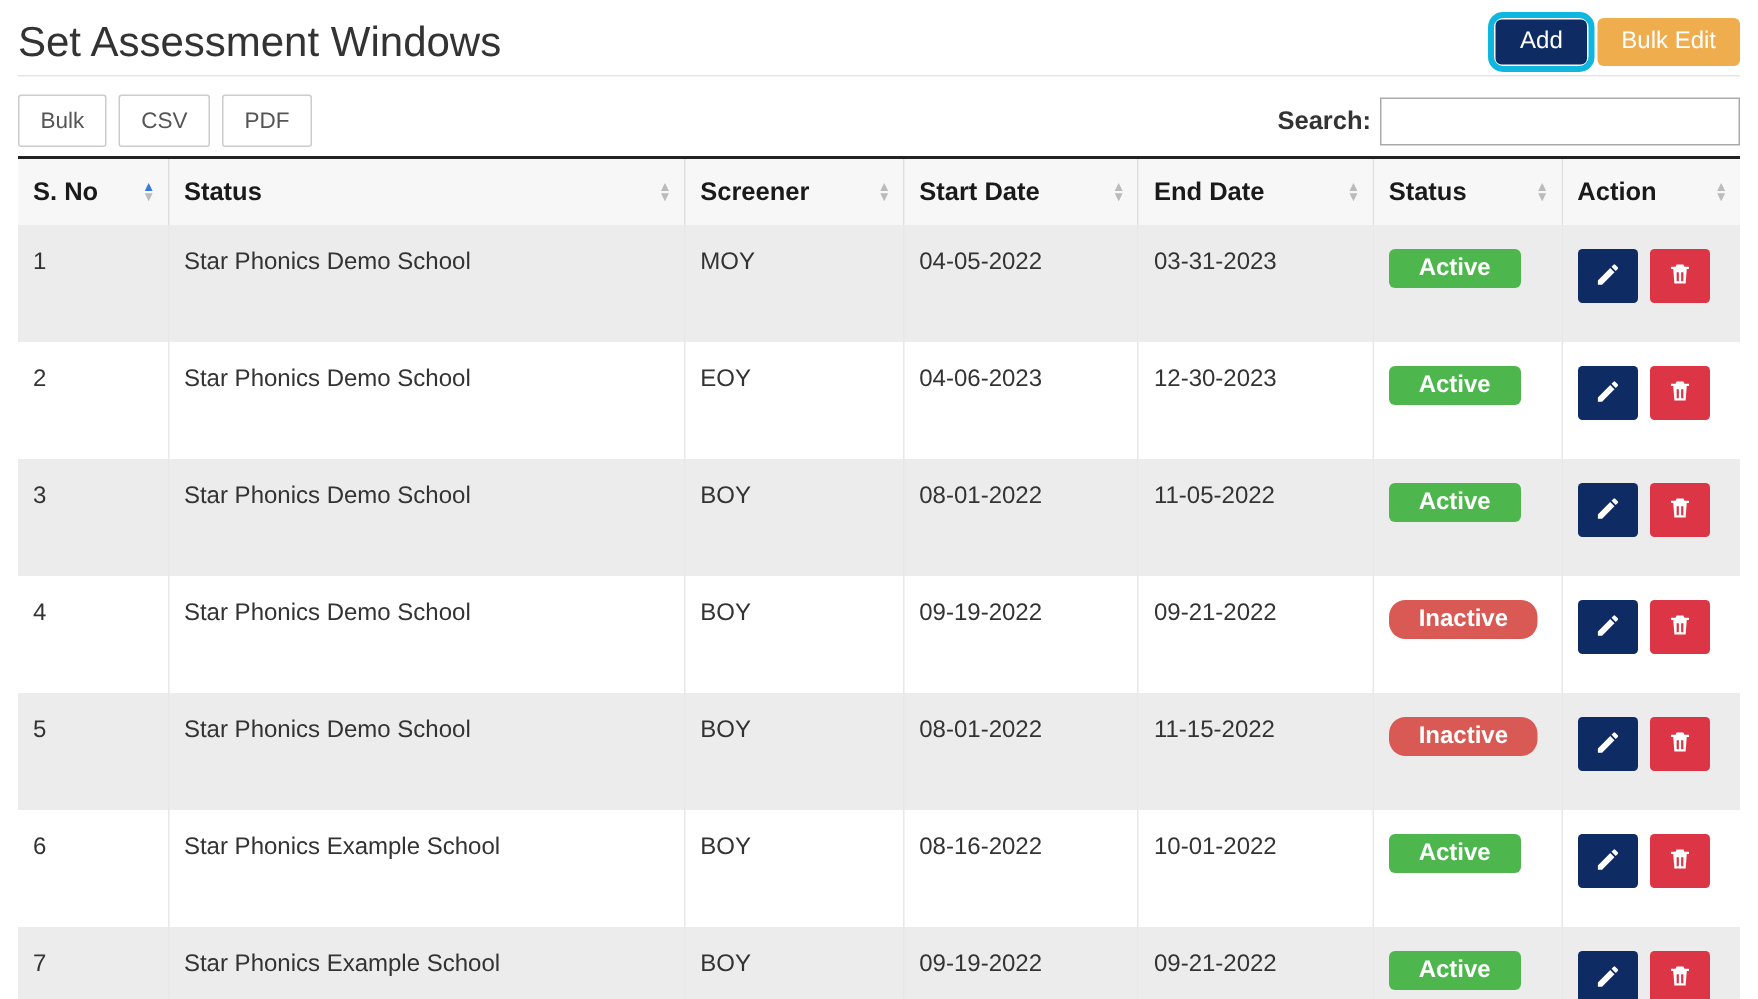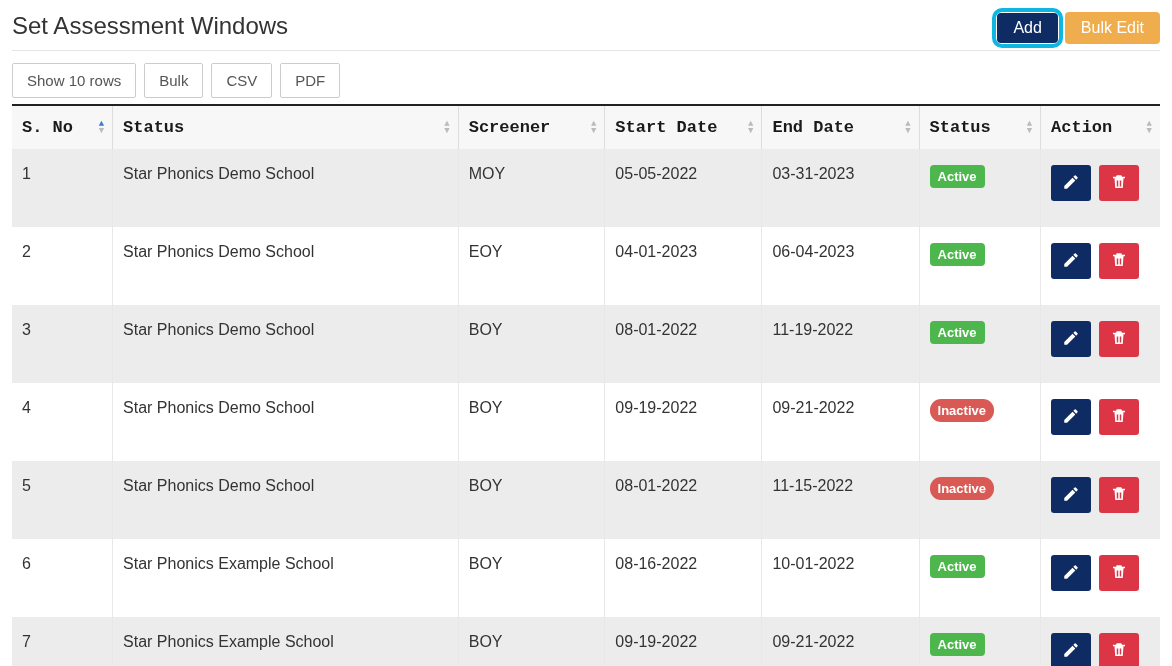--- a/index.html
+++ b/index.html
@@ -13,21 +13,21 @@
   }
   .header-row {
     display: flex;
     justify-content: space-between;
     align-items: flex-start;
     border-bottom: 1px solid #e5e5e5;
     padding-bottom: 6px;
     margin-bottom: 12px;
   }
   .page-title {
-    font-size: 24px;
+    font-size: 28px;
     font-weight: 500;
     color: #333;
     margin: 0;
   }
   .header-buttons { display: flex; gap: 6px; border-radius: 15px; }
   .btn {
     display: inline-flex;
     align-items: center;
     justify-content: center;
     font-size: 16px;
@@ -75,21 +75,20 @@
   }
   .data-table th {
     text-align: left;
     font-size: 17px;
     font-weight: 700;
     color: #1a1a1a;
     background: #f7f7f7;
     padding: 12px 10px;
     border-right: 1px solid #ddd;
     position: relative;
-    font-family: Liberation Mono, monospace;
   }
   .data-table th:last-child { border-right: none; margin-top: 21px; }
   .sort-icons {
     position: absolute;
     right: 8px;
     top: 50%;
     transform: translateY(-50%);
     display: flex;
     flex-direction: column;
     font-size: 9px;
@@ -104,22 +103,22 @@
     border-right: 1px solid #e8e8e8;
     vertical-align: top;
   }
   .data-table td:last-child { border-right: none; }
   .data-table tbody tr:nth-child(odd) { background: #ececec; }
   .data-table tbody tr:nth-child(even) { background: #fff; }
   .badge {
     display: inline-block;
     color: #fff;
     font-weight: 700;
-    font-size: 13px;
-    padding: 4px 8px;
+    font-size: 16px;
+    padding: 4px 20px;
     border-radius: 4px;
   }
   .badge-active { background: #4db64d; }
   .badge-inactive { background: #d95a54; border-radius: 11px; }
   .action-cell { display: flex; gap: 8px; }
   .icon-btn {
     width: 40px;
     height: 36px;
     border: none;
     border-radius: 3px;
@@ -147,24 +146,27 @@
   <div class="header-buttons">
     <span class="highlight-ring">
       <button class="btn btn-navy">Add</button>
     </span>
     <button class="btn btn-orange">Bulk Edit</button>
   </div>
 </div>
 
 <div class="toolbar-row">
   <div class="toolbar-left">
-    <button class="toolbar-btn">Show 10 rows</button>
     <button class="toolbar-btn">Bulk</button>
     <button class="toolbar-btn">CSV</button>
     <button class="toolbar-btn">PDF</button>
+  </div>
+  <div class="search-wrap">
+    <span class="search-label">Search:</span>
+    <input class="search-input" type="text" style="">
   </div>
 </div>
 
 <table class="data-table">
   <thead>
     <tr>
       <th class="col-sno">
         <span>S. No</span>
         <span class="sort-icons">
             <span class="up active">▲</span>
@@ -213,21 +215,21 @@
             <span>▼</span>
           </span>
       </th>
     </tr>
   </thead>
   <tbody id="table-body">
       <tr>
         <td>1</td>
         <td>Star Phonics Demo School</td>
         <td>MOY</td>
-        <td>05-05-2022</td>
+        <td>04-05-2022</td>
         <td>03-31-2023</td>
         <td><span class="badge badge-active">Active</span></td>
         <td>
           <div class="action-cell">
             <button class="icon-btn navy">
               <span><svg viewBox="0 0 24 24">
                   <path d="M3 17.25V21h3.75l11-11-3.75-3.75-11 11zM20.7 7.04a1 1 0 0 0 0-1.41l-2.34-2.34a1 1 0 0 0-1.41 0l-1.83 1.83 3.75 3.75 1.83-1.83z"></path>
                 </svg></span>
             </button>
             <button class="icon-btn red">
@@ -235,22 +237,22 @@
                   <path d="M6 7h12l-1 13H7L6 7zm3-4h6l1 2h4v2H4V5h4l1-2zM9 10v8h2v-8H9zm4 0v8h2v-8h-2z"></path>
                 </svg></span>
             </button>
           </div>
         </td>
       </tr>
       <tr>
         <td>2</td>
         <td>Star Phonics Demo School</td>
         <td>EOY</td>
-        <td>04-01-2023</td>
-        <td>06-04-2023</td>
+        <td>04-06-2023</td>
+        <td>12-30-2023</td>
         <td><span class="badge badge-active">Active</span></td>
         <td>
           <div class="action-cell">
             <button class="icon-btn navy">
               <span><svg viewBox="0 0 24 24">
                   <path d="M3 17.25V21h3.75l11-11-3.75-3.75-11 11zM20.7 7.04a1 1 0 0 0 0-1.41l-2.34-2.34a1 1 0 0 0-1.41 0l-1.83 1.83 3.75 3.75 1.83-1.83z"></path>
                 </svg></span>
             </button>
             <button class="icon-btn red">
               <span><svg viewBox="0 0 24 24">
@@ -258,21 +260,21 @@
                 </svg></span>
             </button>
           </div>
         </td>
       </tr>
       <tr>
         <td>3</td>
         <td>Star Phonics Demo School</td>
         <td>BOY</td>
         <td>08-01-2022</td>
-        <td>11-19-2022</td>
+        <td>11-05-2022</td>
         <td><span class="badge badge-active">Active</span></td>
         <td>
           <div class="action-cell">
             <button class="icon-btn navy">
               <span><svg viewBox="0 0 24 24">
                   <path d="M3 17.25V21h3.75l11-11-3.75-3.75-11 11zM20.7 7.04a1 1 0 0 0 0-1.41l-2.34-2.34a1 1 0 0 0-1.41 0l-1.83 1.83 3.75 3.75 1.83-1.83z"></path>
                 </svg></span>
             </button>
             <button class="icon-btn red">
               <span><svg viewBox="0 0 24 24">

